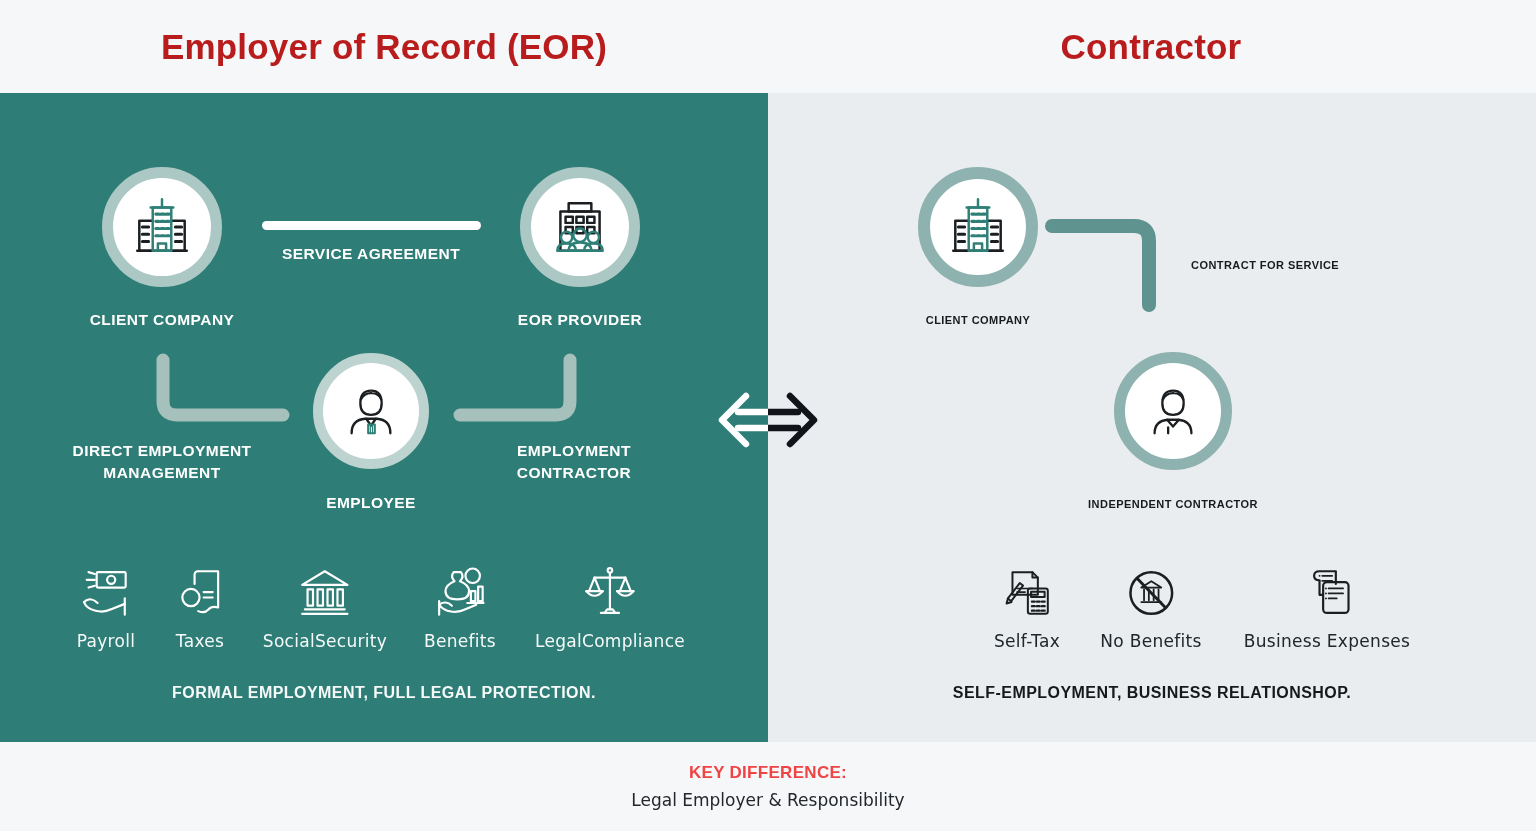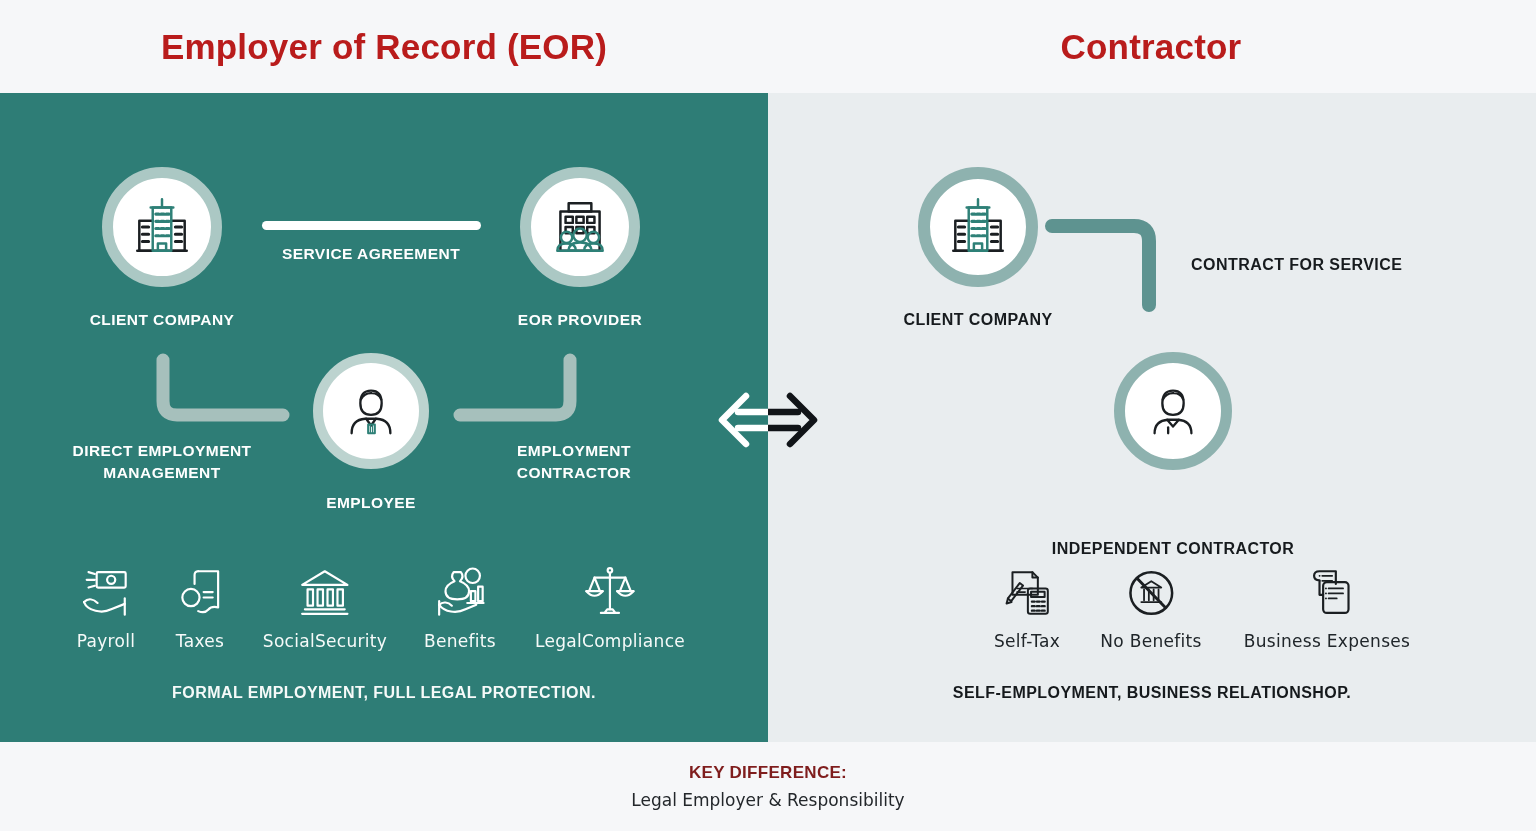--- a/index.html
+++ b/index.html
@@ -18,36 +18,36 @@
   
   .circle{position:absolute;border-radius:50%;background:#fff;box-sizing:border-box;
           display:flex;align-items:center;justify-content:center;}
   .ring-light{border:11px solid #ABC8C4;}
   .ring-lighter{border:10px solid #BCD3CF;}
   .ring-sage{border:12px solid #8EB2AF;}
   
   .plabel{position:absolute;transform:translateX(-50%);font-weight:bold;font-size:15.5px;
           letter-spacing:.45px;text-align:center;white-space:nowrap;line-height:22px;}
   .panel-eor .plabel{color:#FFFFFF;}
-  .panel-contractor .plabel{color:#171B1E;font-size:16px;}
+  .panel-contractor .plabel{color:#171B1E;font-size:11px;}
   .lbl-left{transform:none;text-align:left;}
   .bar-service{position:absolute;left:262px;top:128px;width:219px;height:9px;border-radius:5px;background:#FFFFFF;}
   
   .icon-cell{position:absolute;transform:translateX(-50%);display:flex;flex-direction:column;
              align-items:center;gap:9px;}
   .caption{font-family:"DejaVu Sans",sans-serif;font-size:17px;letter-spacing:.3px;white-space:nowrap;}
   .panel-eor .caption{color:#F6FAF9;}
   .panel-contractor .caption{color:#20262A;}
   .summary{position:absolute;left:0;width:768px;text-align:center;font-weight:bold;
            font-size:16px;letter-spacing:.45px;}
   .panel-eor .summary{color:#F6FAF9;top:591px;}
   .panel-contractor .summary{color:#15191C;top:591px;}
   
   .footer{position:absolute;left:0;top:742px;width:1536px;height:89px;background:#F6F7F9;text-align:center;}
-  .kd-label{margin:21px 0 0 0;font-size:17px;font-weight:bold;color:#7f1d1d;letter-spacing:.3px;}
+  .kd-label{margin:21px 0 0 0;font-size:17px;font-weight:bold;color:#ef4444;letter-spacing:.3px;}
   .kd-value{margin:7px 0 0 0;font-family:"DejaVu Sans",sans-serif;font-size:17px;color:#23272B;}
   
   .center-arrow{position:absolute;left:706px;top:386px;}
   
   svg.icn{display:block;}
   svg.icn *{fill:none;stroke-linecap:round;stroke-linejoin:round;}
   svg text{font-family:"DejaVu Sans",sans-serif;stroke:none !important;}
 </style>
 </head>
 <body>
@@ -244,21 +244,21 @@
       <svg class="icn" width="62" height="62" viewBox="0 0 64 64">
         <g stroke="#1B1F22" stroke-width="2.4">
           <path d="M21,24 Q21,11 32,11 Q43,11 43,24 Q43,36 32,36 Q21,36 21,24 Z"></path>
           <path d="M21.5,20 Q25,13 33,13.5 Q40,13.5 42.5,20"></path>
           <path d="M13,55 Q13,42 27,41 H37 Q51,42 51,55"></path>
           <path d="M26,41 L32,48 M38,41 L32,48"></path>
           <path d="M27,49 V55"></path>
         </g>
       </svg>
     </div>
-    <div class="plabel" style="left:405px;top:400px;margin-top:45px;">INDEPENDENT CONTRACTOR</div>
+    <div class="plabel" style="left:405px;top:400px;">INDEPENDENT CONTRACTOR</div>
 
 
     <div class="icon-cell" style="left:259px;top:471px;">
       <svg class="icn" width="58" height="58" viewBox="0 0 64 64">
         <g stroke="#1B1F22" stroke-width="2.2">
           <path d="M16,9 H38 L44,15 V34 H16 Z"></path>
           <path d="M38,9 V15 H44"></path>
           <path d="M21,27 H38 M21,31 H30" stroke-width="1.8"></path>
           <path d="M11,38 L24,21 l3.6,2.8 L14.6,41 Z"></path>
           <path d="M11,38 l-1.5,5.5 5.5,-1.5"></path>

